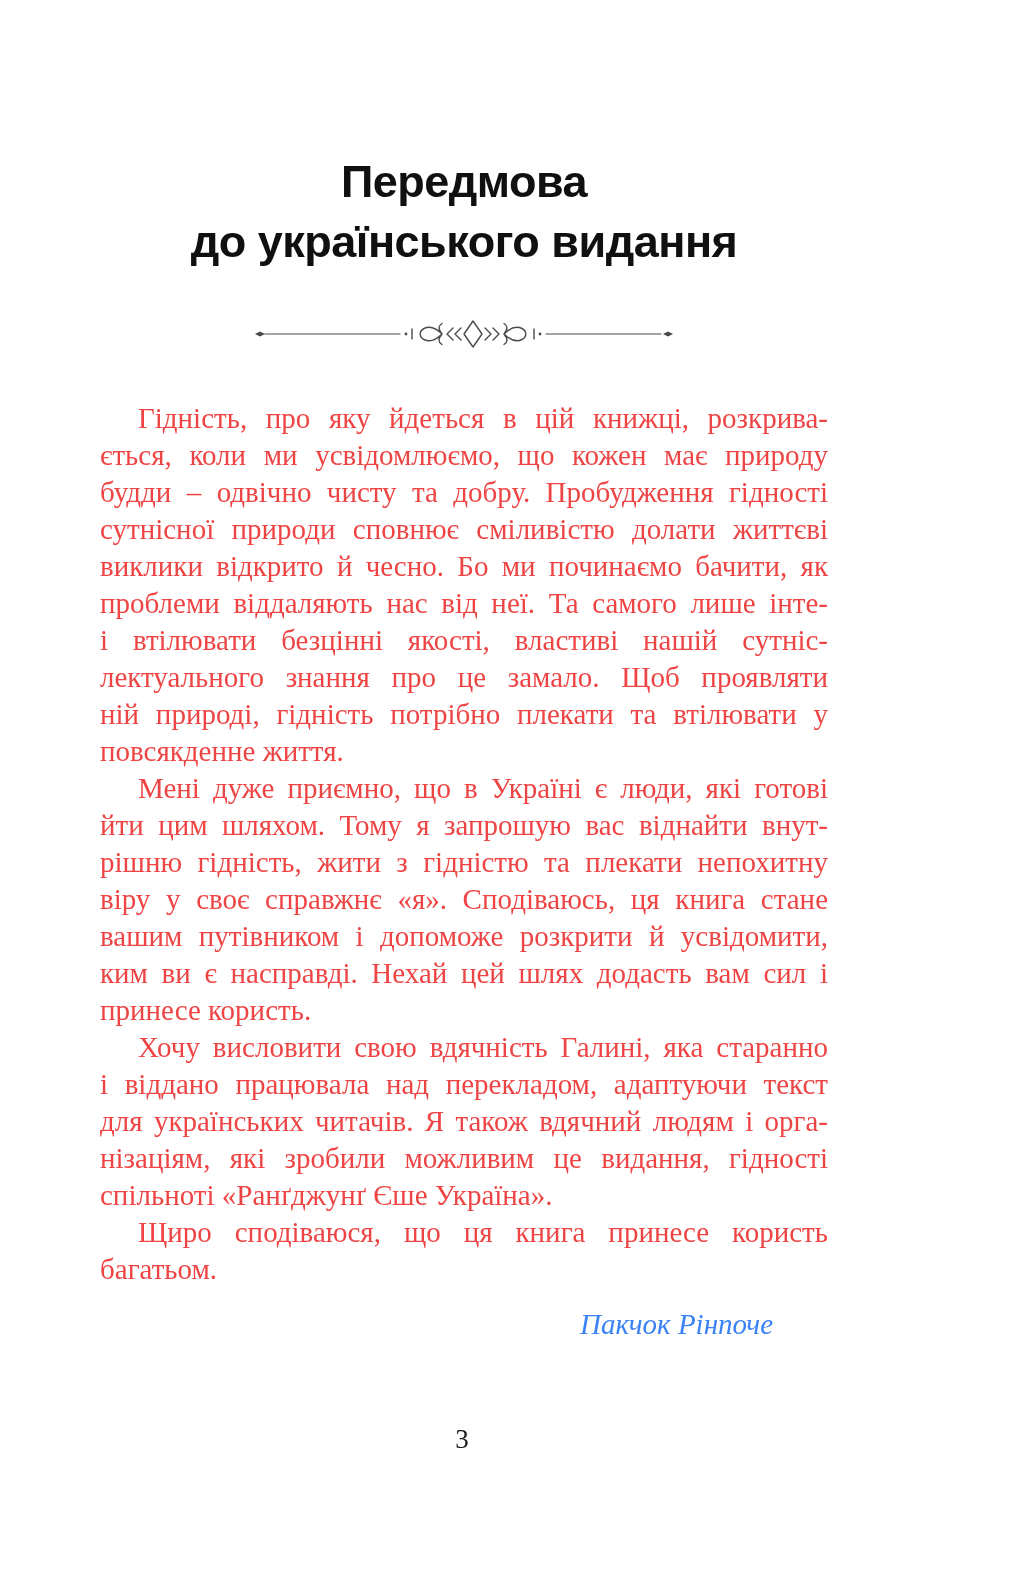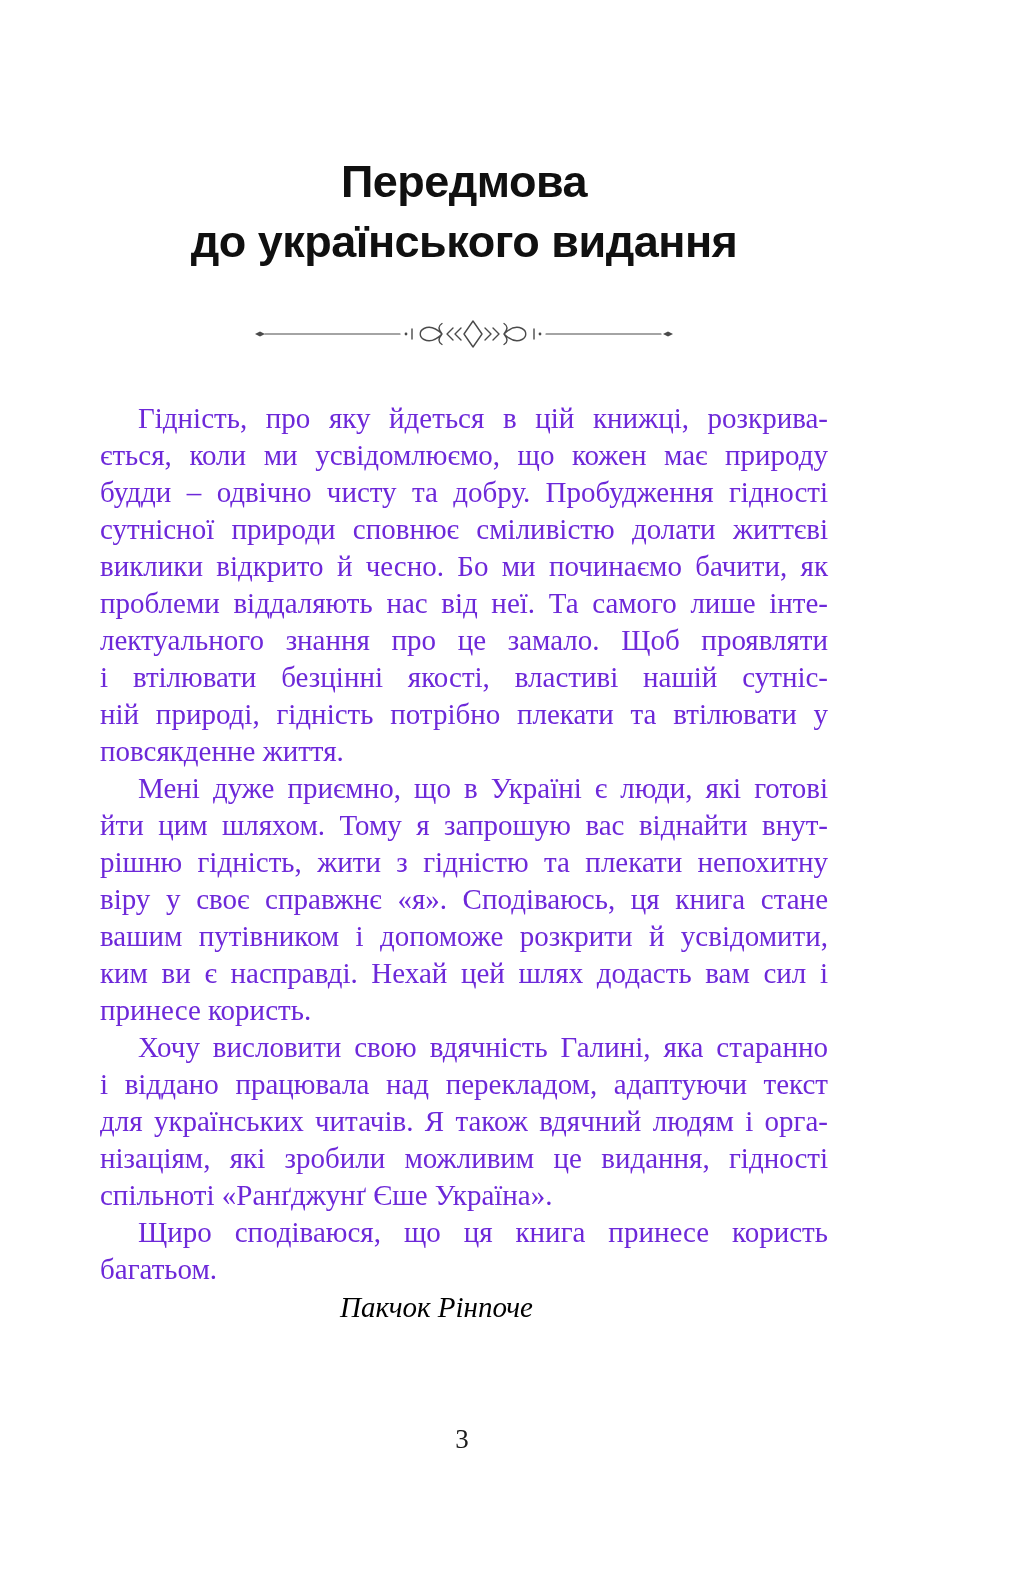--- a/index.html
+++ b/index.html
@@ -33,43 +33,43 @@
   }
   .divider-wrap svg {
     display: inline-block;
     vertical-align: middle;
   }
   .body-text {
     margin-top: 48px;
     font-family: "Liberation Serif", serif;
     font-size: 29px;
     line-height: 37px;
-    color: #6d28d9;
+    color: #ef4444;
   }
   .paragraph { margin: 0; padding: 0; }
   .line {
     text-align: justify;
     text-align-last: justify;
     white-space: normal;
     height: 37px;
   }
   .line.first { text-indent: 38px; }
   .line.last {
     text-align: center;
     text-align-last: left;
   }
   .signature {
     font-family: "Liberation Serif", serif;
     font-style: italic;
     font-size: 29px;
     line-height: 38px;
-    text-align: center;
+    text-align: right;
     padding-right: 55px;
-    margin-top: 0;
-    color: #000000;
+    margin-top: 17px;
+    color: #3b82f6;
   }
   .page-number {
     position: absolute;
     left: 0;
     right: 0;
     top: 1424px;
     text-align: center;
     font-family: "Liberation Serif", serif;
     font-size: 27px;
     color: #1b1b1b;
@@ -119,22 +119,22 @@
   </div>
 
   <div class="body-text" id="preface-paragraphs">
       <div class="paragraph">
         <div class="line first">Гідність, про яку йдеться в цій книжці, розкрива-</div>
         <div class="line">ється, коли ми усвідомлюємо, що кожен має природу</div>
         <div class="line">будди – одвічно чисту та добру. Пробудження гідності</div>
         <div class="line">сутнісної природи сповнює сміливістю долати життєві</div>
         <div class="line">виклики відкрито й чесно. Бо ми починаємо бачити, як</div>
         <div class="line">проблеми віддаляють нас від неї. Та самого лише інте-</div>
+        <div class="line">і втілювати безцінні якості, властиві нашій сутніс-</div>
         <div class="line">лектуального знання про це замало. Щоб проявляти</div>
-        <div class="line">і втілювати безцінні якості, властиві нашій сутніс-</div>
         <div class="line">ній природі, гідність потрібно плекати та втілювати у</div>
         <div class="line last">повсякденне життя.</div>
       </div>
       <div class="paragraph">
         <div class="line first">Мені дуже приємно, що в Україні є люди, які готові</div>
         <div class="line">йти цим шляхом. Тому я запрошую вас віднайти внут-</div>
         <div class="line">рішню гідність, жити з гідністю та плекати непохитну</div>
         <div class="line">віру у своє справжнє «я». Сподіваюсь, ця книга стане</div>
         <div class="line">вашим путівником і допоможе розкрити й усвідомити,</div>
         <div class="line">ким ви є насправді. Нехай цей шлях додасть вам сил і</div>

